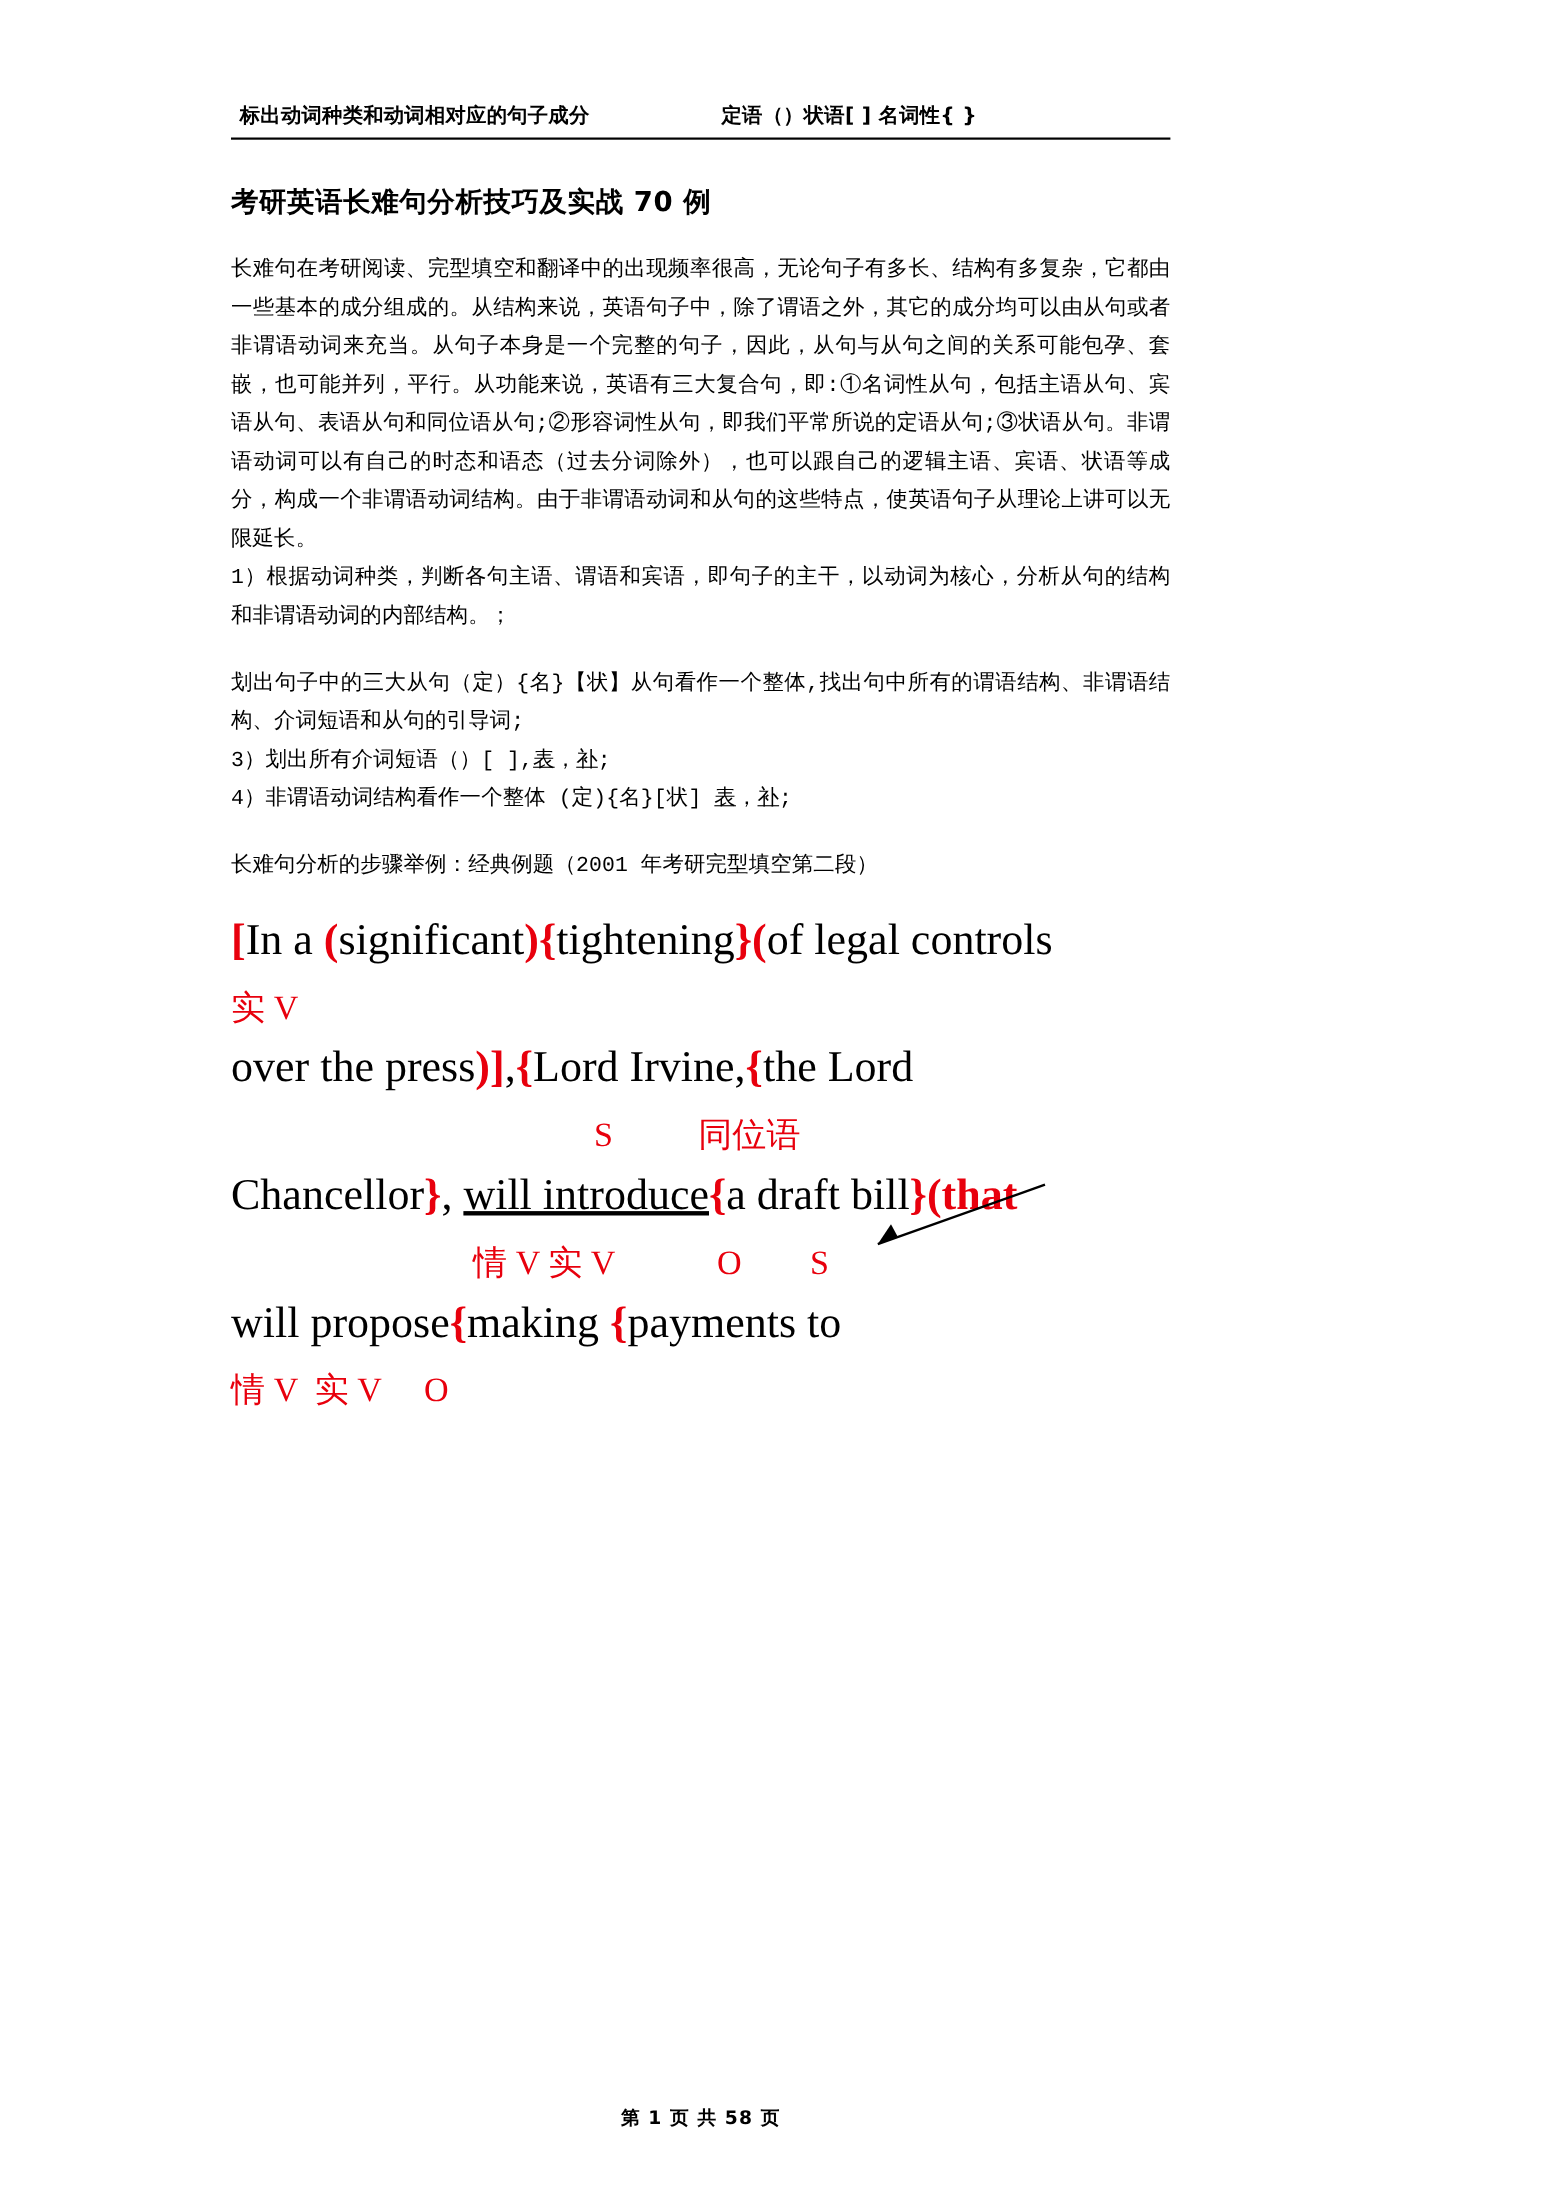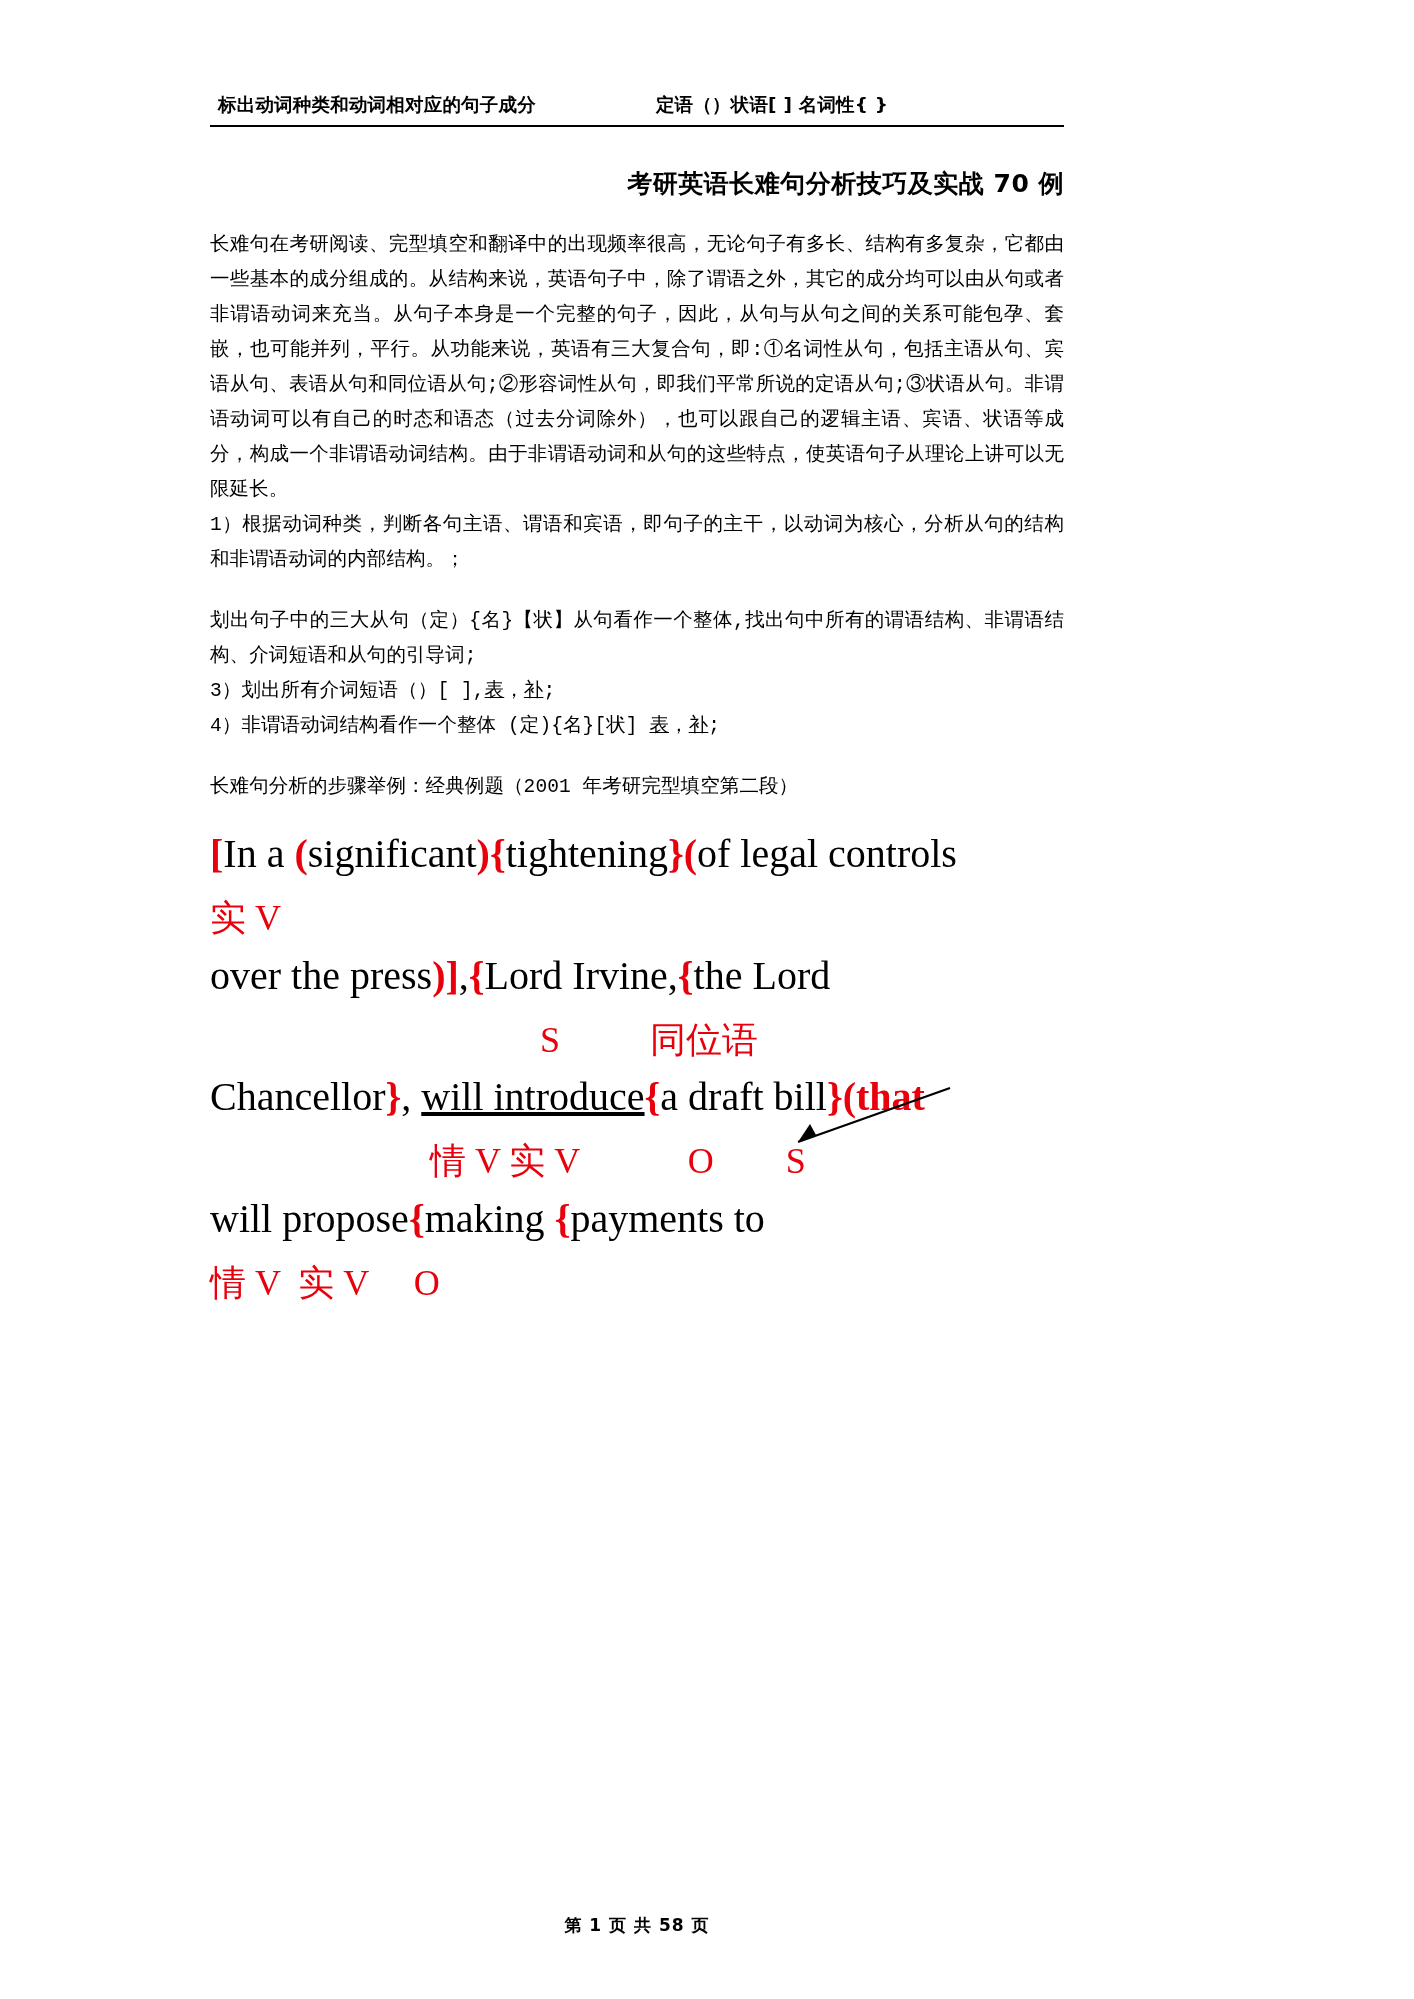--- a/index.html
+++ b/index.html
@@ -38,21 +38,21 @@
   }
   .header .h-left {
     margin-left: 8px;
   }
   .header .h-right {
     margin-left: 120px;
   }
 
   
   .doc-title {
-    text-align: right;
+    text-align: left;
     font-family: "DejaVu Sans", sans-serif;
     font-size: 25px;
     font-weight: bold;
     margin-top: 40px;
     letter-spacing: 0.5px;
   }
 
   
   .para {
     font-family: Liberation Mono, monospace;
@@ -84,21 +84,21 @@
   .ex-line .red {
     color: #e8000d;
     font-weight: bold;
   }
   .ex-line .ul {
     text-decoration: underline;
   }
   .marks {
     color: #e8000d;
     font-family: "DejaVu Sans", sans-serif;
-    font-size: 36px;
+    font-size: 31px;
     line-height: 1.1;
     white-space: pre;
     margin-top: 22px;
     margin-bottom: 14px;
   }
   .marks.serifmark {
     font-family: "Liberation Serif", serif;
   }
   .marks-indent-1 { padding-left: 0px; }
   .marks-indent-2 { padding-left: 330px; }

